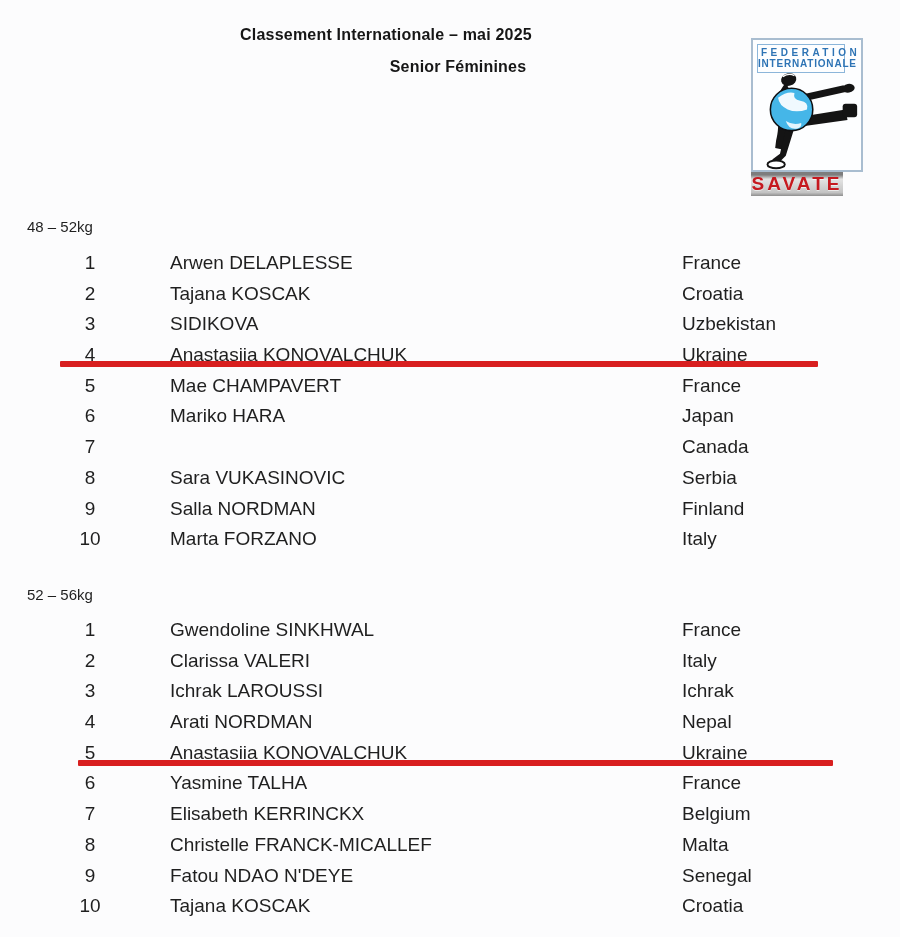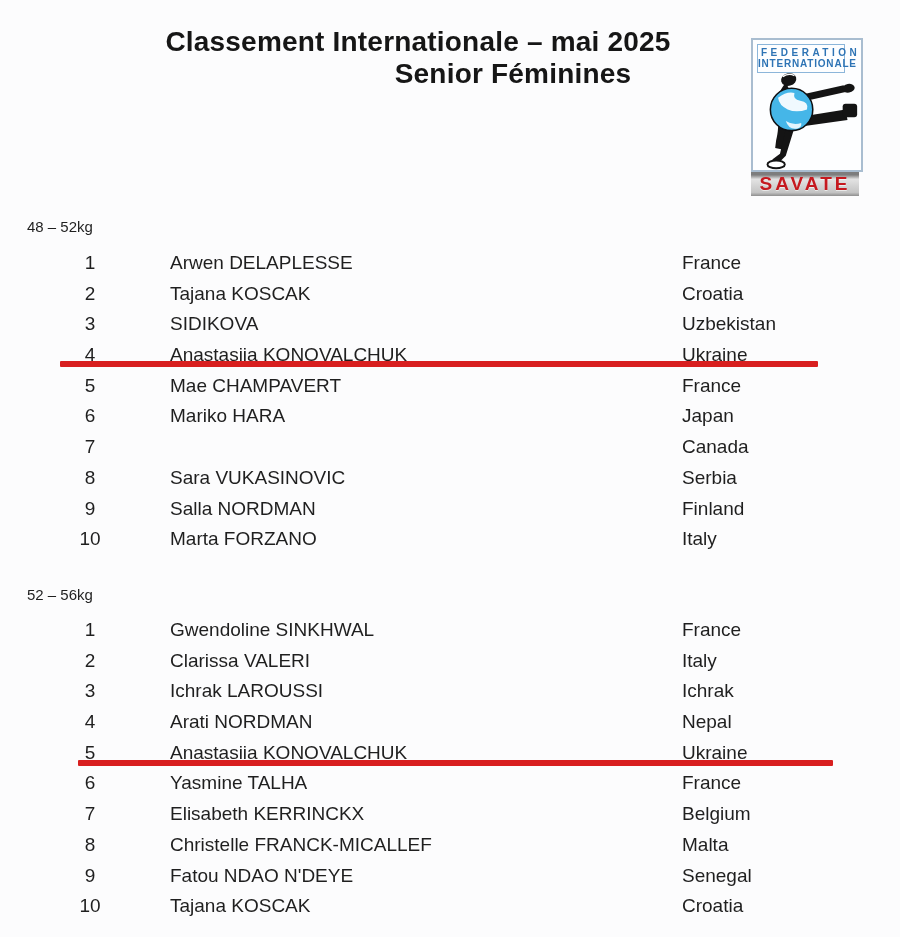--- a/index.html
+++ b/index.html
@@ -11,41 +11,40 @@
   }
   *{margin:0;padding:0;box-sizing:border-box;}
   body{background:#e8e8e8;font-family:"Liberation Sans",sans-serif;}
   .page{
     position:relative;width:900px;height:937px;margin:0 auto;
     background:#fcfcfd;color:var(--ink);overflow:hidden;
   }
   
   .title-line{
     position:absolute;transform:translateX(-50%);
-    font-weight:bold;font-size:28px;white-space:nowrap;color:#161616;
+    font-weight:bold;font-size:16px;white-space:nowrap;color:#161616;
     letter-spacing:.2px;
-    margin-left:32px;
   }
   .title-line1{left:386px;top:26px;}
-  .title-line2{left:481px;top:58px;}
+  .title-line2{left:458px;top:58px;}
   
   .logo{position:absolute;left:751px;top:38px;width:112px;height:158px;}
   .logo-box{
     position:absolute;left:0;top:0;width:112px;height:134px;
     background:#fdfeff;border:2px solid #a9bdd0;
   }
   .logo-head{
     margin:4px 16px 0 4px;border:1px solid #8cb6da;padding:2px 0 3px 0;
     text-align:center;color:var(--logo-blue);
   }
   .logo-head .l1{font-size:10px;font-weight:bold;letter-spacing:3.5px;padding-left:3px;}
   .logo-head .l2{font-size:10px;font-weight:bold;letter-spacing:.8px;}
   .logo-fig{position:absolute;left:0;top:30px;width:108px;height:102px;}
   .logo-banner{
-    position:absolute;left:0;top:134px;width:108px;height:24px;
+    position:absolute;left:0;top:134px;width:92px;height:24px;
     background:linear-gradient(#7d7d7d 0 12%, #e3e3e3 30%, #c4c4c4 85%, #8f8f8f 100%);
     display:flex;align-items:center;justify-content:center;
     font-weight:bold;font-size:19px;letter-spacing:3px;color:var(--banner-red);
     text-shadow:0 1px 0 rgba(255,255,255,.6);
   }
   
   .cat-label{
     position:absolute;left:27px;font-size:15px;white-space:nowrap;
   }
   .cat1-label{top:218px;}

